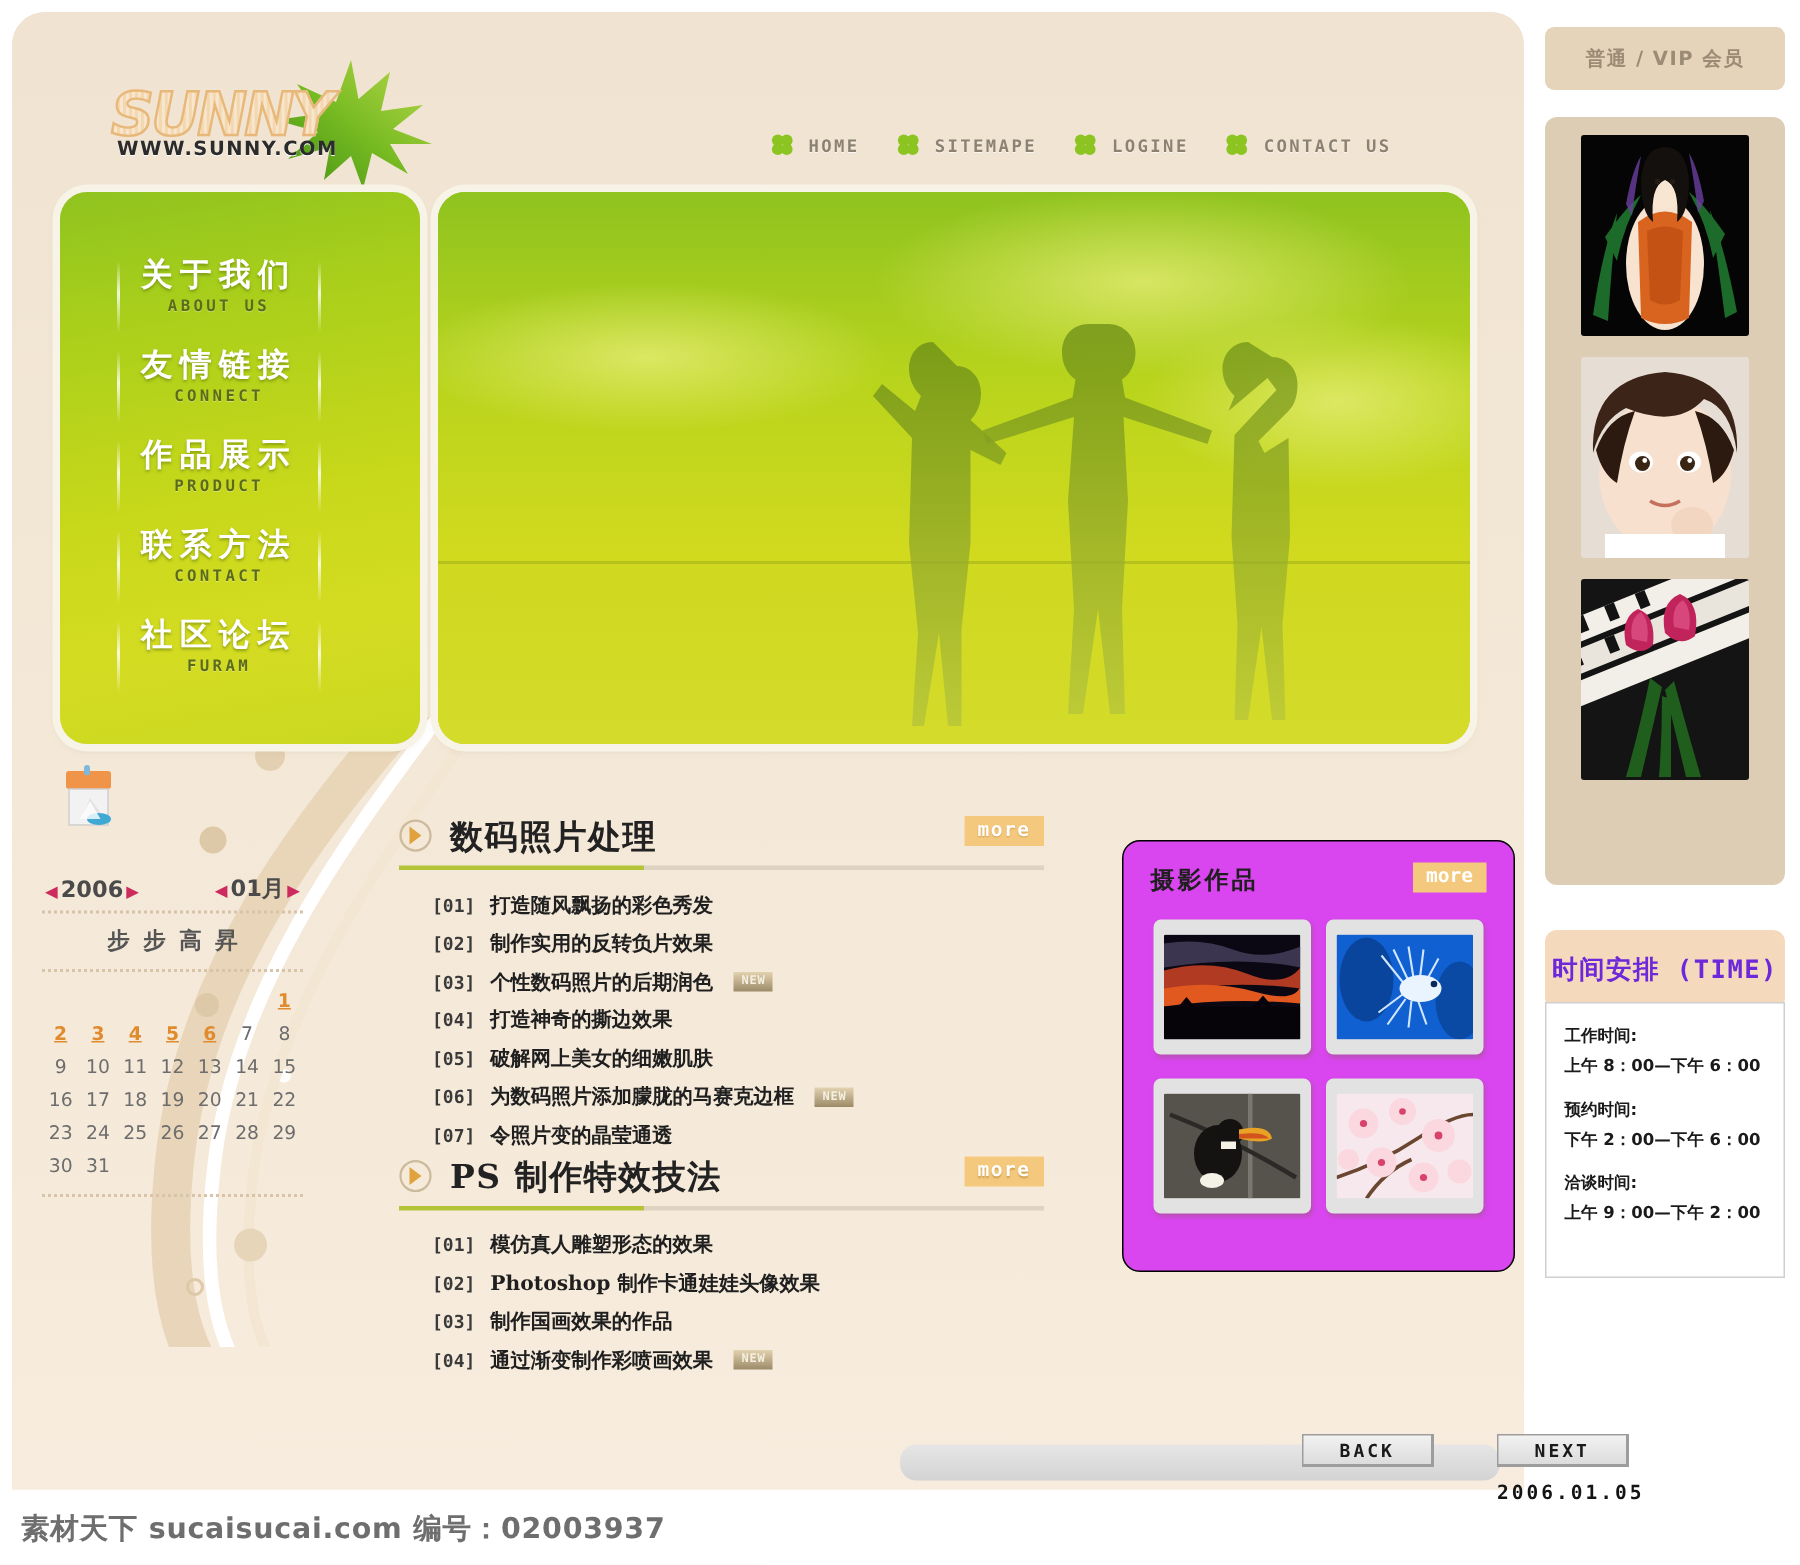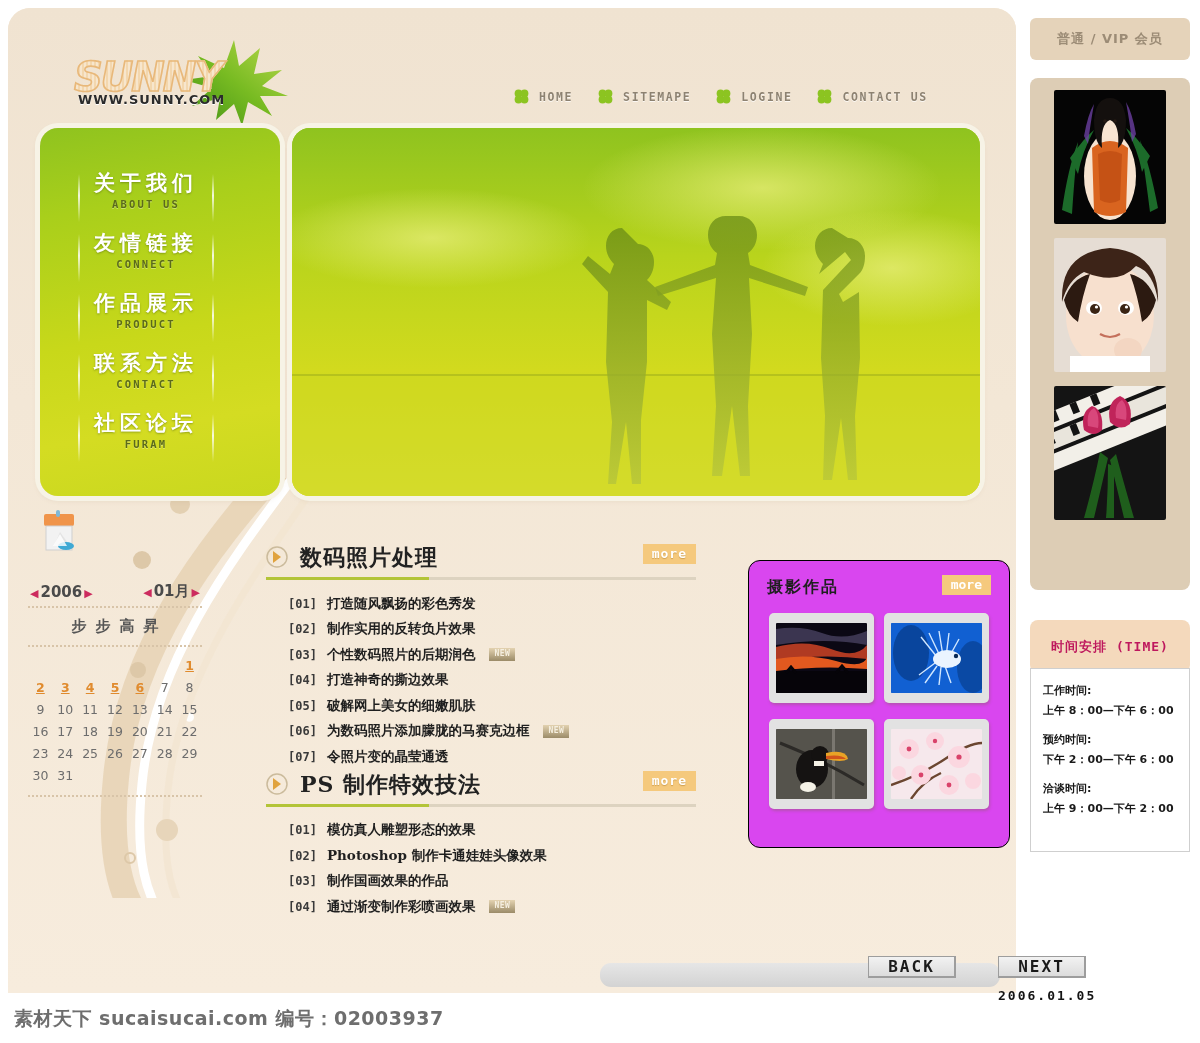--- a/index.html
+++ b/index.html
@@ -187,21 +187,21 @@
   
   .footbar {
     position: absolute; left: 592px; top: 955px; width: 400px; height: 24px;
     background: linear-gradient(180deg,#e6e6e6,#d3d3d3);
     border-radius: 11px;
   }
   .btn-grey {
     position: absolute; top: 956px; height: 22px; width: 88px;
     background: linear-gradient(180deg,#f2f2f2,#dcdcdc);
     border: 1px solid #9d9d9d; border-right-width: 2px; border-bottom-width: 2px;
-    font-family: "DejaVu Sans Mono", monospace; font-size: 16px; font-weight: bold;
+    font-family: "DejaVu Sans Mono", monospace; font-size: 12px; font-weight: bold;
     letter-spacing: 2px; color: #1a1a1a; text-align: center; line-height: 20px;
     cursor: pointer;
   }
   #btn-back { left: 868px; }
   #btn-next { left: 998px; }
   .foot-date {
     position: absolute; left: 998px; top: 988px;
     font-family: "DejaVu Sans Mono", monospace; font-size: 13px; font-weight: bold;
     letter-spacing: 2px; color: #141414;
   }
@@ -218,22 +218,22 @@
     position: absolute; left: 1030px; top: 78px; width: 160px; height: 512px;
     background: #ddcdb5; border-radius: 8px; padding: 12px 0;
     display: flex; flex-direction: column; align-items: center; gap: 14px;
   }
   .strip-img { width: 112px; height: 134px; overflow: hidden; border-radius: 2px; }
 
   .time-head {
     position: absolute; left: 1030px; top: 620px; width: 160px; height: 53px;
     background: #f4d9bc; border-radius: 8px;
     display: flex; align-items: center; justify-content: center;
-    font-family: "DejaVu Sans Mono", monospace; font-size: 13px; font-weight: bold;
-    letter-spacing: 1px; color: #be185d;
+    font-family: "DejaVu Sans Mono", monospace; font-size: 17px; font-weight: bold;
+    letter-spacing: 1px; color: #6d28d9;
   }
   .time-body {
     position: absolute; left: 1030px; top: 668px; width: 160px; height: 184px;
     background: #ffffff; border: 1px solid #cfcfcf;
     padding: 14px 12px;
     font-family: "DejaVu Sans", sans-serif; font-size: 11px; color: #1a1a1a;
   }
   .time-grp { margin-bottom: 14px; }
   .time-grp .lbl { font-weight: bold; margin-bottom: 5px; }
   .time-grp .val { font-weight: bold; }

